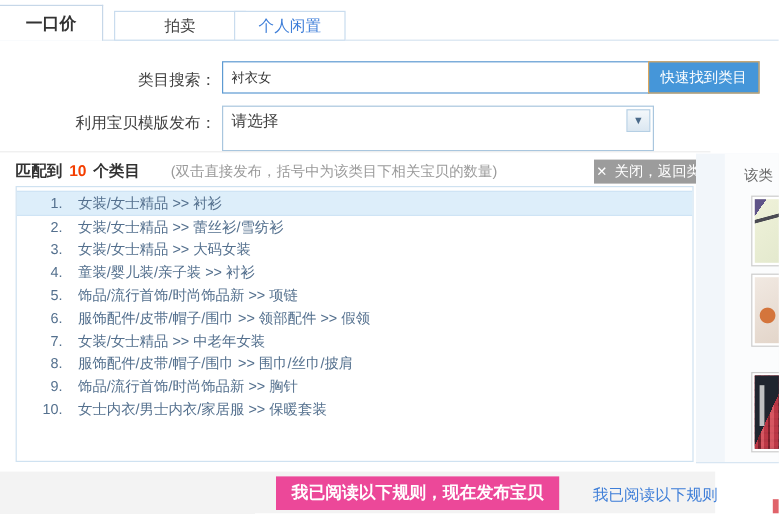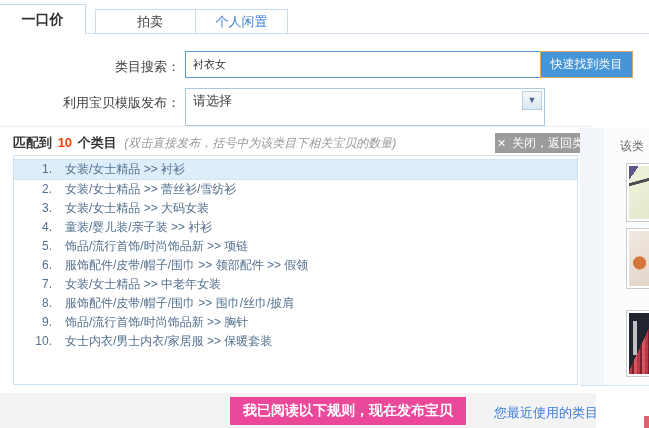--- a/index.html
+++ b/index.html
@@ -41,21 +41,21 @@
   .select-arrow {
     position:absolute; right:2px; top:2px; width:20px; height:19px;
     background:linear-gradient(#f4f8fb,#dbe7f1); border:1px solid #b5cfe4;
     text-align:center; line-height:17px; font-size:9px; color:#4a6a8a; cursor:pointer;
   }
   
   .section-divider { position:absolute; left:0; top:126px; width:592px; height:1px; background:#ededed; }
   .match-header { position:absolute; left:13px; top:133px; height:20px; line-height:20px; white-space:nowrap; }
   .mh-bold { font-size:13px; font-weight:bold; color:#333; }
   .mh-count { font-size:13px; font-weight:bold; color:#f43e00; padding:0 2px; }
-  .mh-note { font-size:12px; color:#9a9a9a; margin-left:4px;font-style:italic; }
+  .mh-note { font-size:12px; color:#9a9a9a; margin-left:22px; }
   .close-btn {
     position:absolute; left:495px; top:133px; width:91px; height:20px;
     background:#9c9c9c; color:#fff; font-size:12px; line-height:20px;
     text-align:center; cursor:pointer; border:none;
     font-family:"Liberation Sans","DejaVu Sans",sans-serif;
   }
   .close-btn .x { margin-right:6px; font-size:11px; }
   .cat-list-box {
     position:absolute; left:13px; top:155px; width:565px; height:230px;
     border:1px solid #cfe2f1; background:#fff; overflow:hidden;
@@ -155,14 +155,14 @@
     <div class="thumb thumb-2">
       <div class="img"></div>
     </div>
     <div class="thumb thumb-3">
       <div class="img"></div>
     </div>
   </div>
 
 <div class="footer-strip"></div>
 <button class="publish-btn">我已阅读以下规则，现在发布宝贝</button>
-<a class="template-link" href="#">您最近使用的类目</a>
+<a class="template-link" href="#">我已阅读以下规则</a>
 <div class="corner-fragment"></div>
 
 </body></html>

